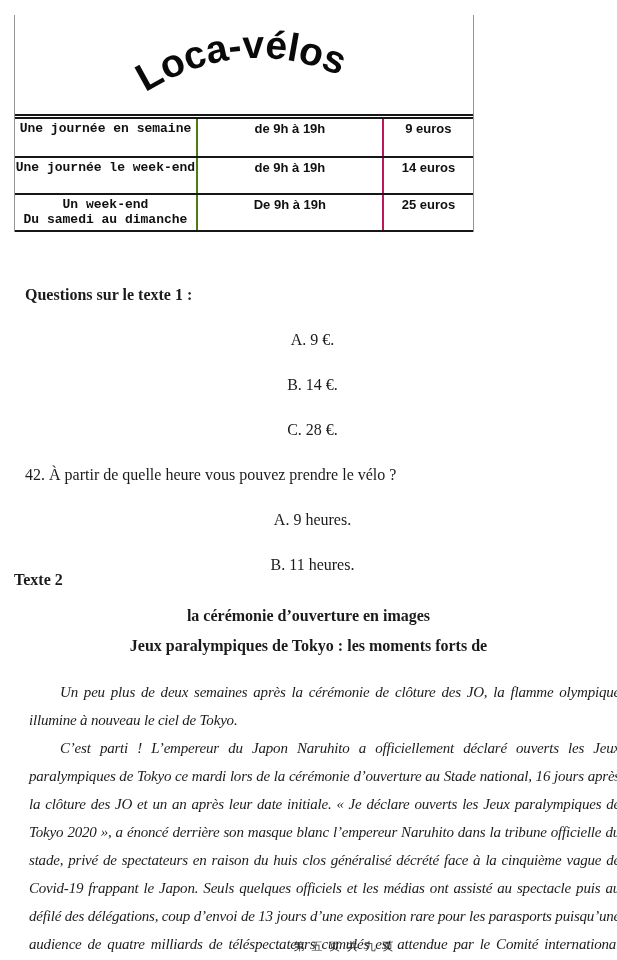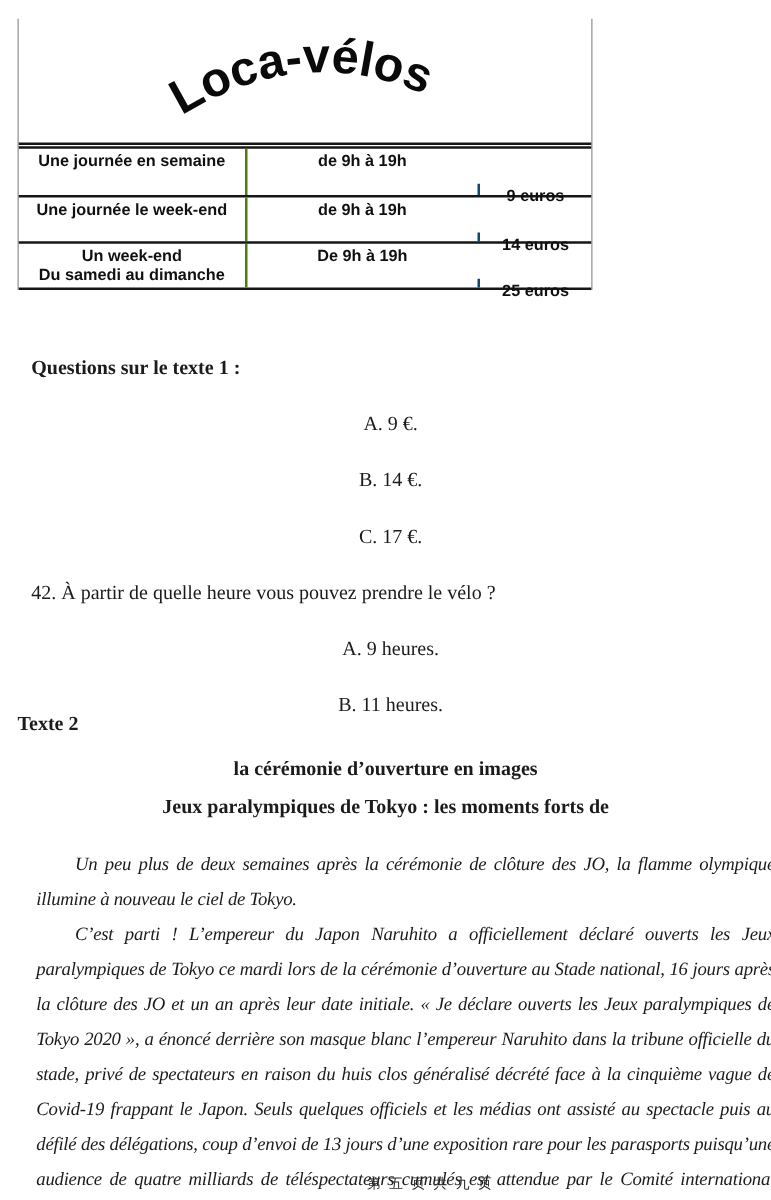--- a/index.html
+++ b/index.html
@@ -22,23 +22,23 @@
   .card-title svg{display:block;}
   .rental-rows{border-top:5px double #161616;border-bottom:2px solid #161616;}
   .rental-row{display:flex;height:37px;box-sizing:border-box;}
   .rental-row + .rental-row{border-top:2px solid #161616;}
   .cell{
     box-sizing:border-box;
     text-align:center;padding-top:2px;
     font-family:"Liberation Sans",sans-serif;
     font-weight:bold;font-size:13px;line-height:15px;color:#101010;
   }
-  .cell.c1{width:39.5%;}
+  .cell.c1{width:39.5%;font-family:Liberation Mono, monospace;}
   .cell.c2{width:40.6%;border-left:2px solid #4d7c0f;}
-  .cell.c3{width:19.9%;border-left:2px solid #0c4a6e;margin-top:28px;}
+  .cell.c3{width:19.9%;border-left:2px solid #be185d;}
 
   
   .questions{position:absolute;left:13px;top:266px;width:592px;font-size:16px;}
   .questions p{margin:12px;line-height:33px;}
   .q-section-title{font-weight:bold;}
   .opt{padding-left:7px;text-align:center;}
 
   
   .texte2-label{position:absolute;left:14px;top:570px;font-size:16px;font-weight:bold;line-height:20px;}
   .article-title{position:absolute;left:0;top:601px;width:617px;text-align:center;font-weight:bold;font-size:16px;}
@@ -92,21 +92,21 @@
         <div class="cell c2">De 9h à 19h</div>
         <div class="cell c3">25 euros</div>
       </div>
     </div>
   </div>
 
   <div class="questions">
     <p class="q-section-title">Questions sur le texte 1 :</p>
     <p class="opt">A. 9 €.</p>
     <p class="opt">B. 14 €.</p>
-    <p class="opt">C. 17 €.</p>
+    <p class="opt">C. 28 €.</p>
     <p>42. À partir de quelle heure vous pouvez prendre le vélo ?</p>
     <p class="opt">A. 9 heures.</p>
     <p class="opt">B. 11 heures.</p>
   </div>
 
   <div class="texte2-label">Texte 2</div>
 
   <div class="article-title">
     <p>la cérémonie d’ouverture en images</p>
     <p>Jeux paralympiques de Tokyo : les moments forts de</p>

